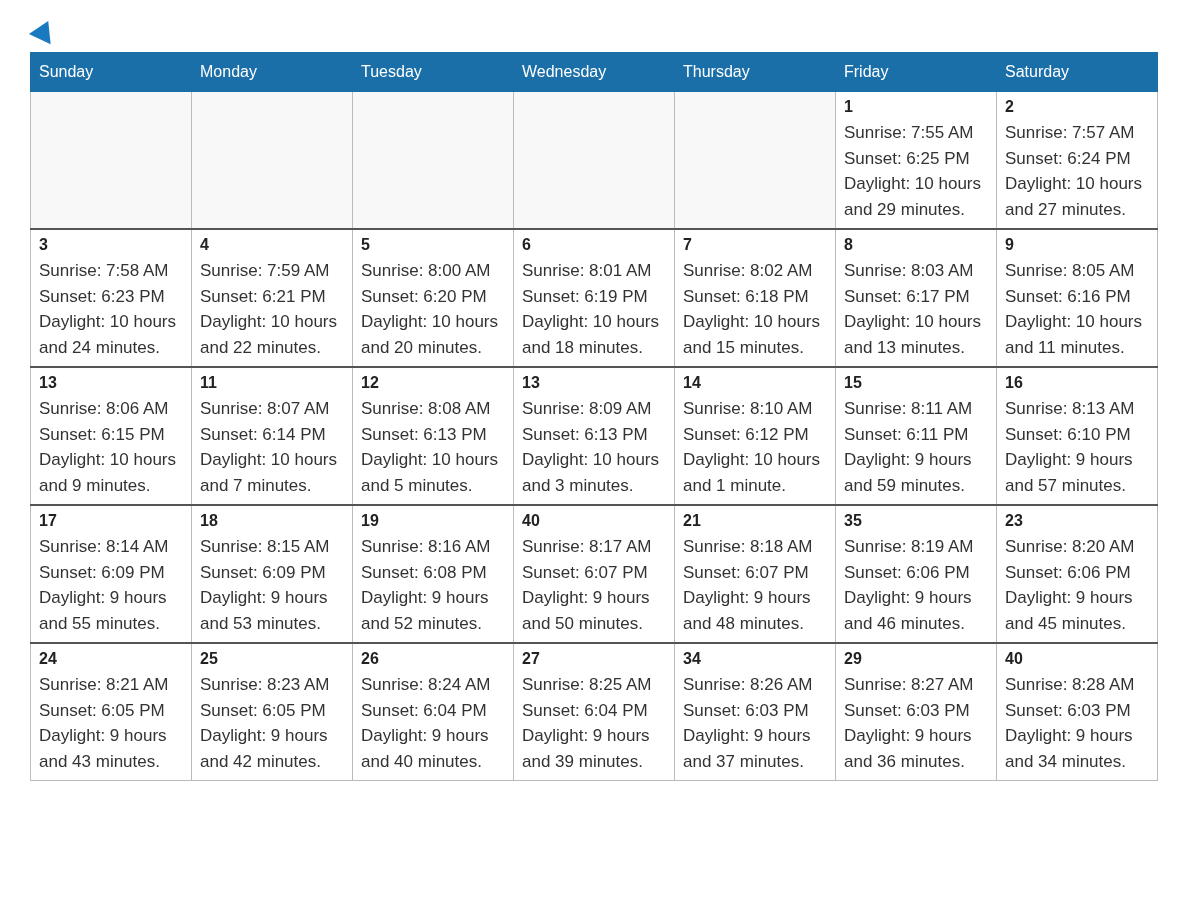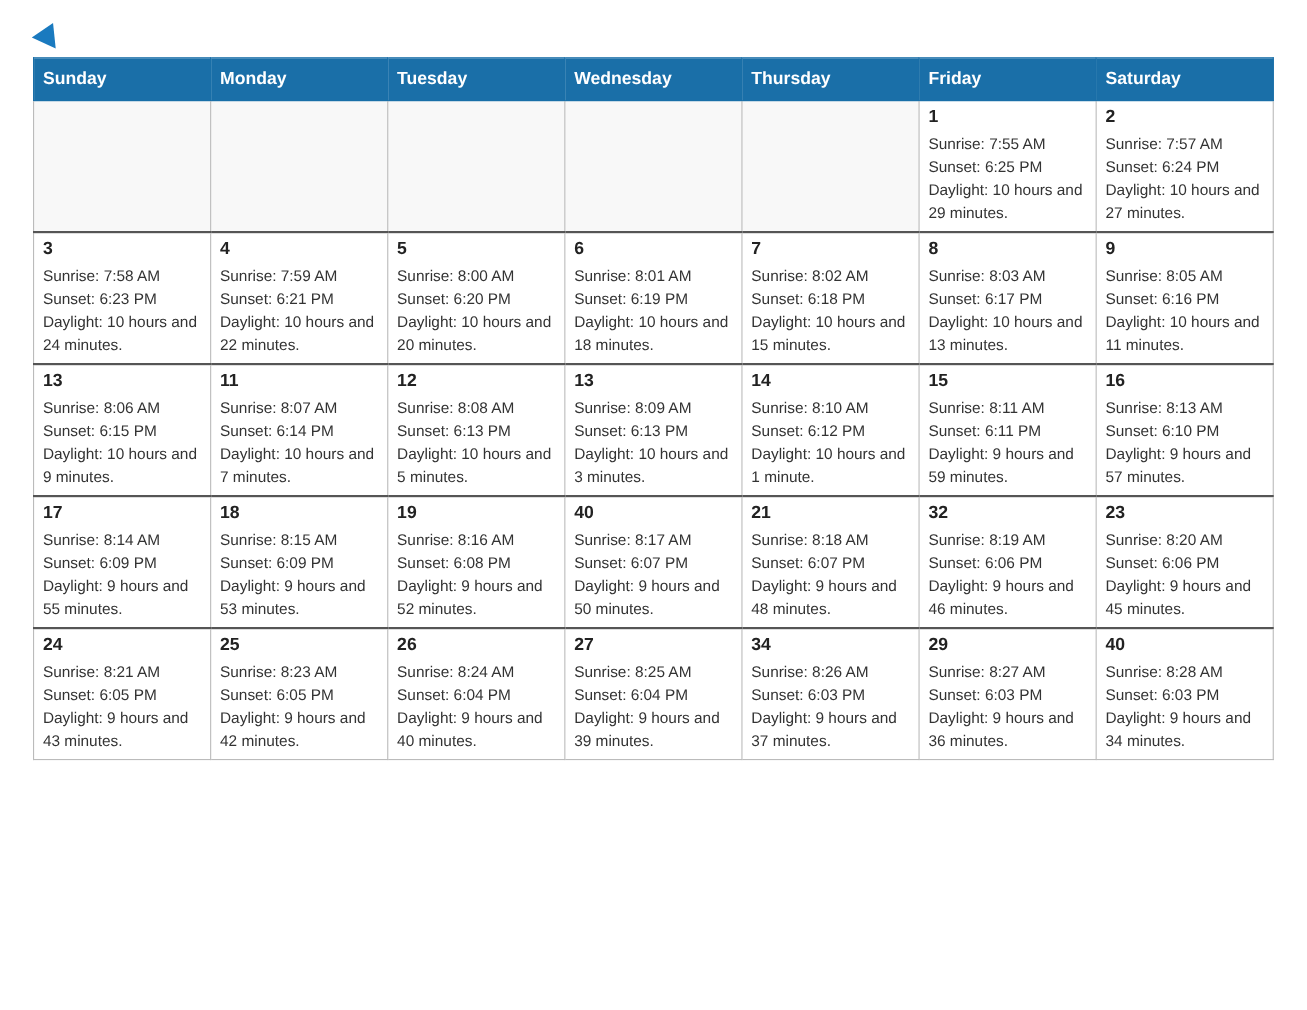--- a/index.html
+++ b/index.html
@@ -60,21 +60,21 @@
     }
     .calendar {
       width: 100%;
       border-collapse: collapse;
       border: 1px solid #999;
     }
     .calendar th {
       background: #1a6fa8;
       color: #fff;
       font-size: 16px;
-      font-weight: bold;
+      font-weight: normal;
       padding: 10px 8px;
       text-align: left;
       border: 1px solid #1a6fa8;
     }
     .calendar td {
       vertical-align: top;
       border: 1px solid #bbb;
       padding: 6px 8px;
       width: calc(100% / 7);
       min-height: 110px;
@@ -82,21 +82,21 @@
       color: #333;
     }
     .day-number {
       font-size: 16px;
       font-weight: bold;
       color: #222;
       display: block;
       margin-bottom: 4px;
     }
     .day-info {
-      font-size: 14px;
+      font-size: 17px;
       line-height: 1.5;
       color: #333;
     }
     .calendar tr td {
       background: #fff;
     }
     .calendar tbody tr:first-child td {
       height: 110px;
     }
     .empty-cell {
@@ -226,21 +226,21 @@
         </td>
         <td>
           <span class="day-number">40</span>
           <div class="day-info">Sunrise: 8:17 AM<br>Sunset: 6:07 PM<br>Daylight: 9 hours and 50 minutes.</div>
         </td>
         <td>
           <span class="day-number">21</span>
           <div class="day-info">Sunrise: 8:18 AM<br>Sunset: 6:07 PM<br>Daylight: 9 hours and 48 minutes.</div>
         </td>
         <td>
-          <span class="day-number">32</span>
+          <span class="day-number">35</span>
           <div class="day-info">Sunrise: 8:19 AM<br>Sunset: 6:06 PM<br>Daylight: 9 hours and 46 minutes.</div>
         </td>
         <td>
           <span class="day-number">23</span>
           <div class="day-info">Sunrise: 8:20 AM<br>Sunset: 6:06 PM<br>Daylight: 9 hours and 45 minutes.</div>
         </td>
       </tr>
       <tr class="row-divider">
         <td>
           <span class="day-number">24</span>

